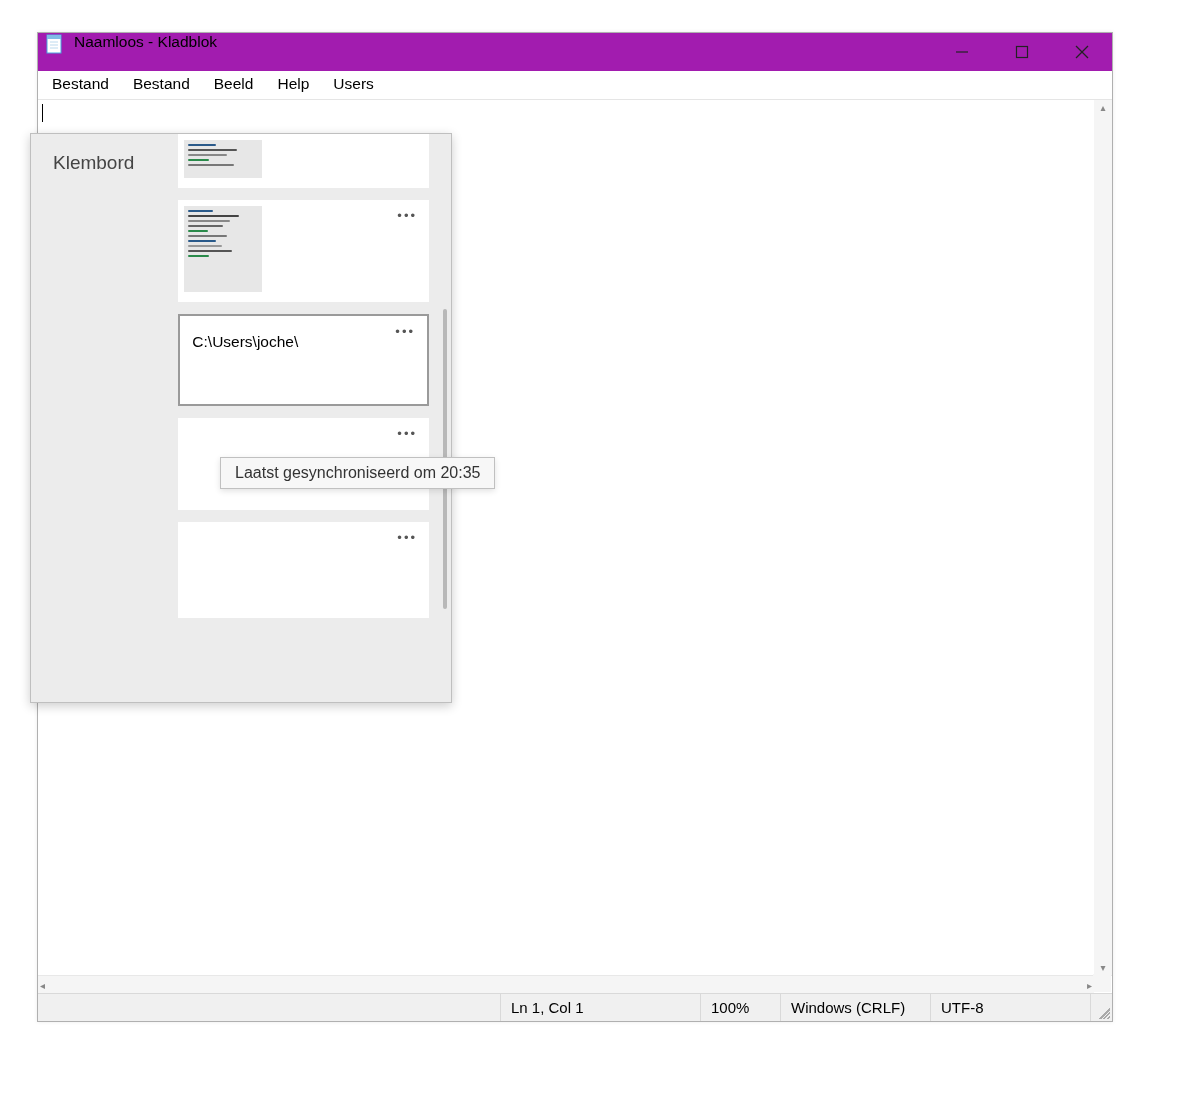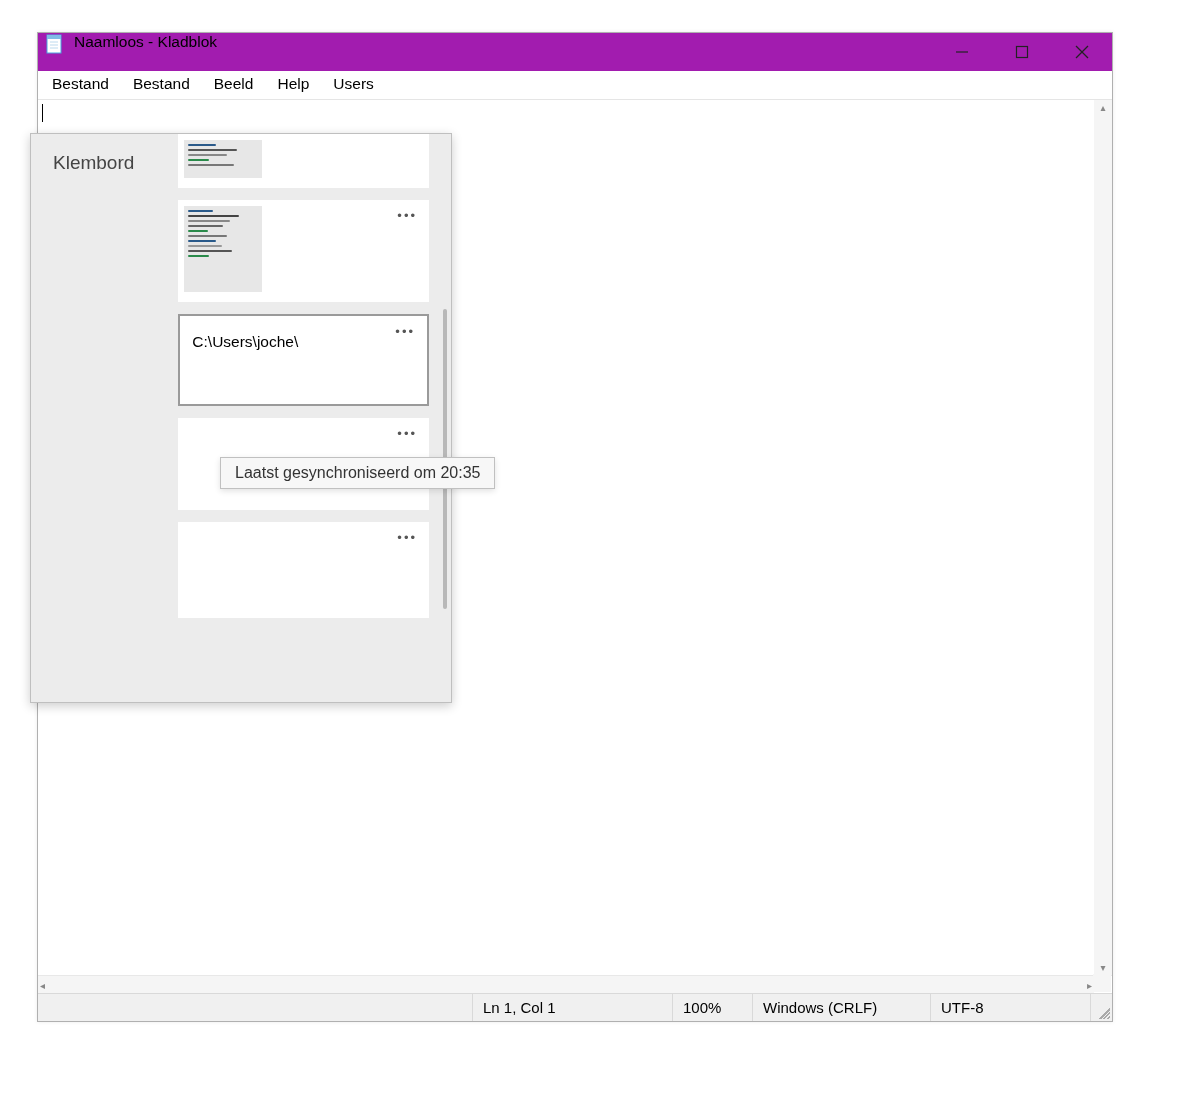--- a/index.html
+++ b/index.html
@@ -140,21 +140,21 @@
     display: flex;
     align-items: center;
     padding: 0 10px;
     border-left: 1px solid #d9d9d9;
     white-space: nowrap;
   }
   .status-spacer { flex: 1; }
   .status-cell.pos { width: 200px; margin-left: 36px; }
   .status-cell.zoom { width: 80px; }
   .status-cell.eol { width: 150px; text-align: right; }
-  .status-cell.enc { width: 160px; margin-left: 28px; }
+  .status-cell.enc { width: 160px; }
   .status-grip {
     width: 22px;
     position: relative;
   }
   .status-grip::after {
     content: "";
     position: absolute;
     right: 2px;
     bottom: 2px;
     width: 14px;

